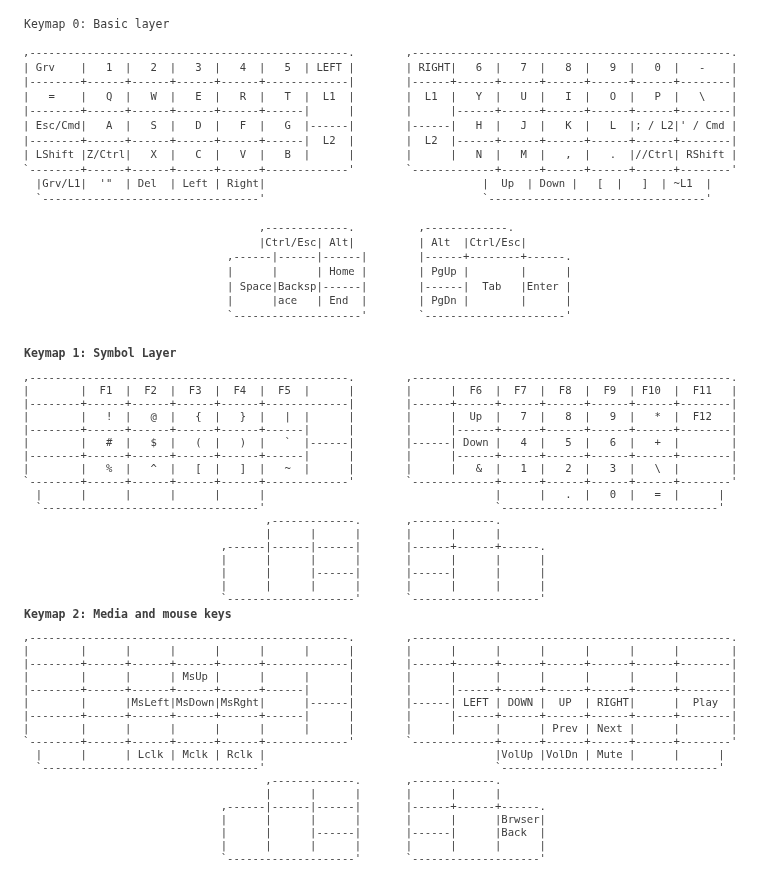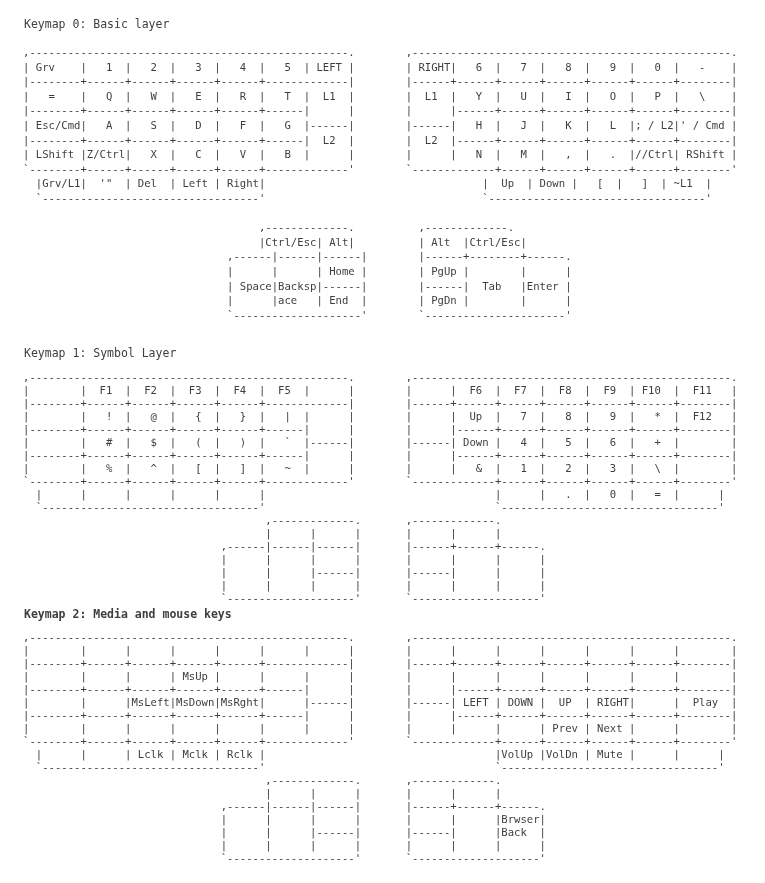--- a/index.html
+++ b/index.html
@@ -58,21 +58,21 @@
   `----------------------------------'                                  `----------------------------------'
 
                                      ,-------------.          ,-------------.
                                      |Ctrl/Esc| Alt|          | Alt  |Ctrl/Esc|
                                 ,------|------|------|        |------+--------+------.
                                 |      |      | Home |        | PgUp |        |      |
                                 | Space|Backsp|------|        |------|  Tab   |Enter |
                                 |      |ace   | End  |        | PgDn |        |      |
                                 `--------------------'        `----------------------'</pre>
 
-<div id="km1-title" class="section-title" style="color: rgb(62, 62, 62);">Keymap 1: Symbol Layer</div>
+<div id="km1-title" class="section-title" style="color: rgb(62, 62, 62); font-weight: bold;">Keymap 1: Symbol Layer</div>
 
 <pre id="km1-diagram" class="diagram" style="color: rgb(62, 62, 62);">,--------------------------------------------------.        ,--------------------------------------------------.
 |        |  F1  |  F2  |  F3  |  F4  |  F5  |      |        |      |  F6  |  F7  |  F8  |  F9  | F10  |  F11   |
 |--------+------+------+------+------+-------------|        |------+------+------+------+------+------+--------|
 |        |   !  |   @  |   {  |   }  |   |  |      |        |      |  Up  |   7  |   8  |   9  |   *  |  F12   |
 |--------+------+------+------+------+------|      |        |      |------+------+------+------+------+--------|
 |        |   #  |   $  |   (  |   )  |   `  |------|        |------| Down |   4  |   5  |   6  |   +  |        |
 |--------+------+------+------+------+------|      |        |      |------+------+------+------+------+--------|
 |        |   %  |   ^  |   [  |   ]  |   ~  |      |        |      |   &amp;  |   1  |   2  |   3  |   \  |        |
 `--------+------+------+------+------+-------------'        `-------------+------+------+------+------+--------'

